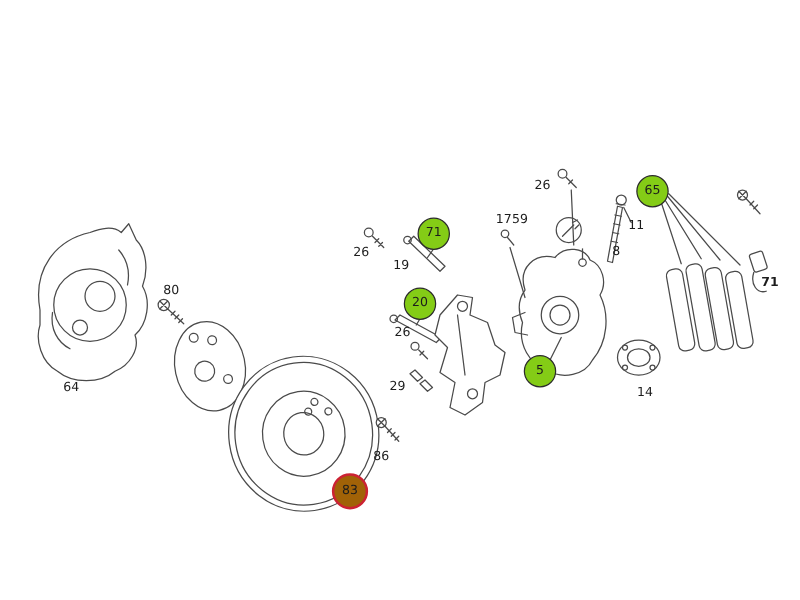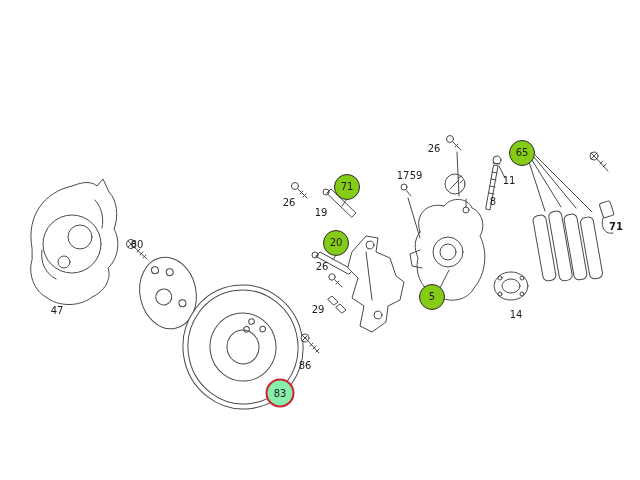--- a/index.html
+++ b/index.html
@@ -44,21 +44,21 @@
     height: 24px;
     border: 1.3px solid #2b2b2b;
     border-radius: 50%;
     background: #84cc16;
   }
   .callout.circle-red {
     width: 25px;
     height: 25px;
     border: 2.3px solid #cc2233;
     border-radius: 50%;
-    background: #86efac;
+    background: #a16207;
     font-weight: normal;
   }
 </style>
 </head>
 <body>
 
 <div id="stage">
 
   <svg id="drawing" width="640" height="480" viewBox="0 0 640 480" fill="none" stroke="#4a4a4a" stroke-width="1" stroke-linecap="round" stroke-linejoin="round">
 
@@ -187,22 +187,22 @@
     <g>
       <circle cx="594" cy="156" r="4" fill="#ffffff"></circle>
       <path d="M 591 153 L 597 159 M 597 153 L 591 159"></path>
       <path d="M 597 159 L 608 171 M 600 164 L 603 161 M 603 167 L 606 164"></path>
       <rect x="601" y="202" width="11" height="15" rx="2" fill="#ffffff" transform="rotate(-18 606 209)"></rect>
       <path d="M 603 218 C 600 228 606 235 613 233"></path>
     </g>
   </svg>
 
   <div id="callout-layer">
-      <div class="callout plain" style="left: 57px; top: 311px;">47</div>
-      <div class="callout plain" style="left: 137px; top: 233px; margin-top: 12px;">80</div>
+      <div class="callout plain" style="left: 57px; top: 311px;">64</div>
+      <div class="callout plain" style="left: 137px; top: 233px;">80</div>
       <div class="callout plain" style="left: 289px; top: 203px;">26</div>
       <div class="callout plain" style="left: 321px; top: 213px;">19</div>
       <div class="callout circle" style="left: 347px; top: 187px;">71</div>
       <div class="callout circle" style="left: 336px; top: 243px;">20</div>
       <div class="callout plain" style="left: 322px; top: 267px;">26</div>
       <div class="callout plain" style="left: 318px; top: 310px;">29</div>
       <div class="callout plain" style="left: 305px; top: 366px;">86</div>
       <div class="callout circle-red" style="left: 280px; top: 393px;">83</div>
       <div class="callout plain" style="left: 434px; top: 149px;">26</div>
       <div class="callout plain" style="left: 403px; top: 176px;">17</div>

